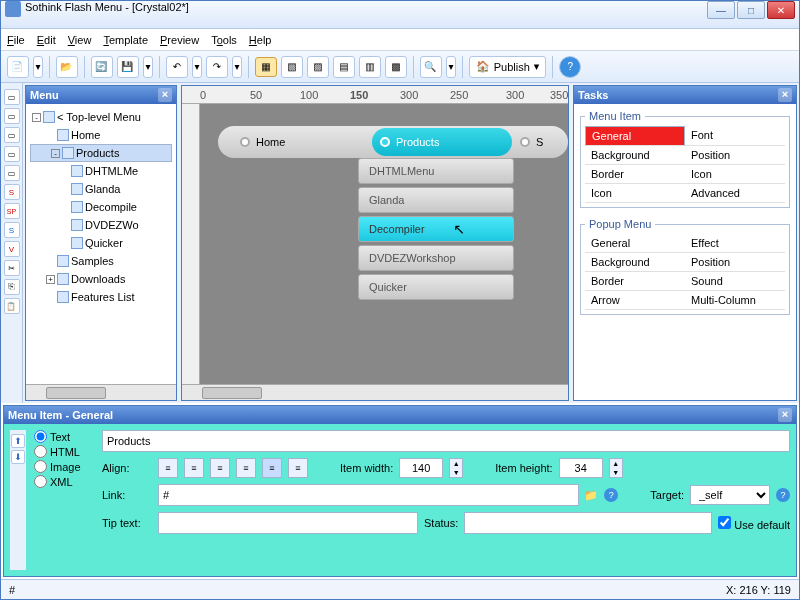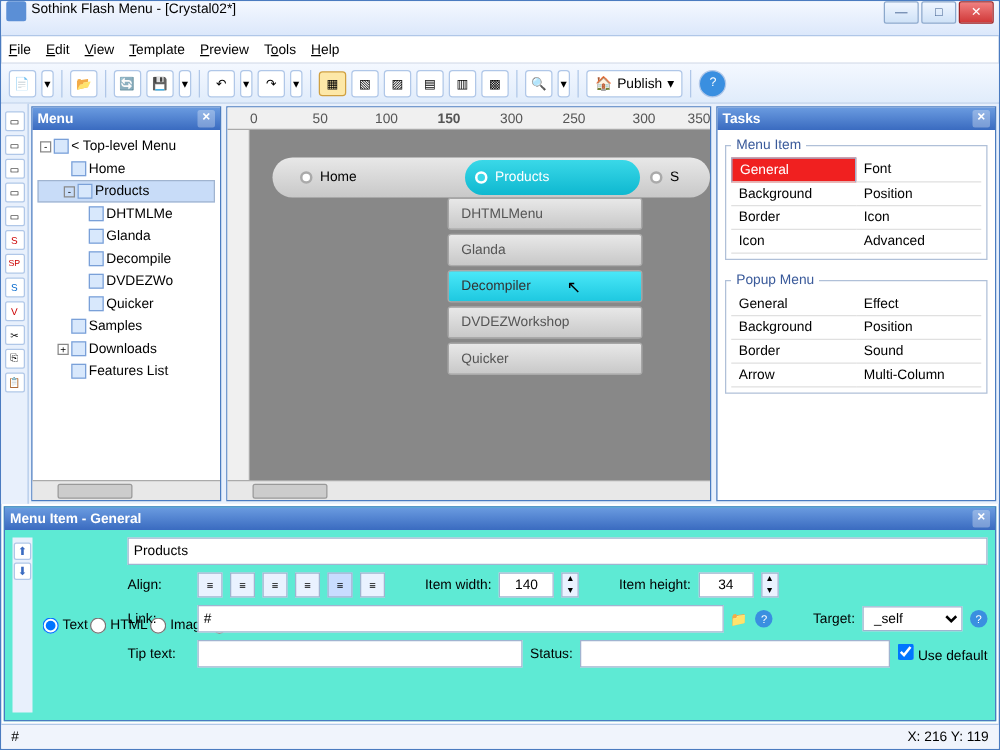--- a/index.html
+++ b/index.html
@@ -50,21 +50,21 @@
 .scrollb .th{width:60px;height:12px;margin:2px 0 0 20px;background:#ccc;border:1px solid #999;border-radius:2px}
 .taskspanel{width:224px}
 .tasksbody{flex:1;padding:6px;display:flex;flex-direction:column;gap:10px}
 .fs{border:1px solid #b0c0d8;padding:4px}
 .fs legend{padding:0 4px;color:#3a5a9a}
 .grid2{display:grid;grid-template-columns:1fr 1fr}
 .grid2 div{padding:3px 6px;border-bottom:1px solid #e0e0e0}
 .grid2 div.sel{background:#f02020;color:#fff}
 .bottompanel{height:172px;margin:2px;border:1px solid #4a7bc0;background:#5eead4;display:flex;flex-direction:column}
 .bottombody{flex:1;display:flex;padding:6px;gap:8px}
-.radiocol{width:60px;display:flex;flex-direction:row;gap:2px}
+.radiocol{width:60px;display:flex;flex-direction:column;gap:2px}
 .radiocol label{display:flex;align-items:center;gap:3px}
 .formcol{flex:1;display:flex;flex-direction:column;gap:6px}
 .txtfield{width:100%;height:22px;border:1px solid #a0b4d0;padding:0 4px;background:#fff}
 .formrow{display:flex;align-items:center;gap:6px}
 .formrow .lbl{width:50px}
 .alignbtn{width:20px;height:20px;border:1px solid #a0b4d0;background:#eaf2ff;display:inline-flex;align-items:center;justify-content:center;font-size:9px}
 .numfield{width:44px;height:20px;border:1px solid #a0b4d0;text-align:center}
 .spinner{width:14px;height:20px;border:1px solid #a0b4d0;background:#eaf2ff;font-size:7px;line-height:9px;text-align:center}
 .sel{height:20px;border:1px solid #a0b4d0;background:#fff;padding:0 4px}
 .statusbar{height:20px;border-top:1px solid #b0c7e8;background:#f0f4fc;display:flex;align-items:center;padding:0 8px;font-size:11px}

